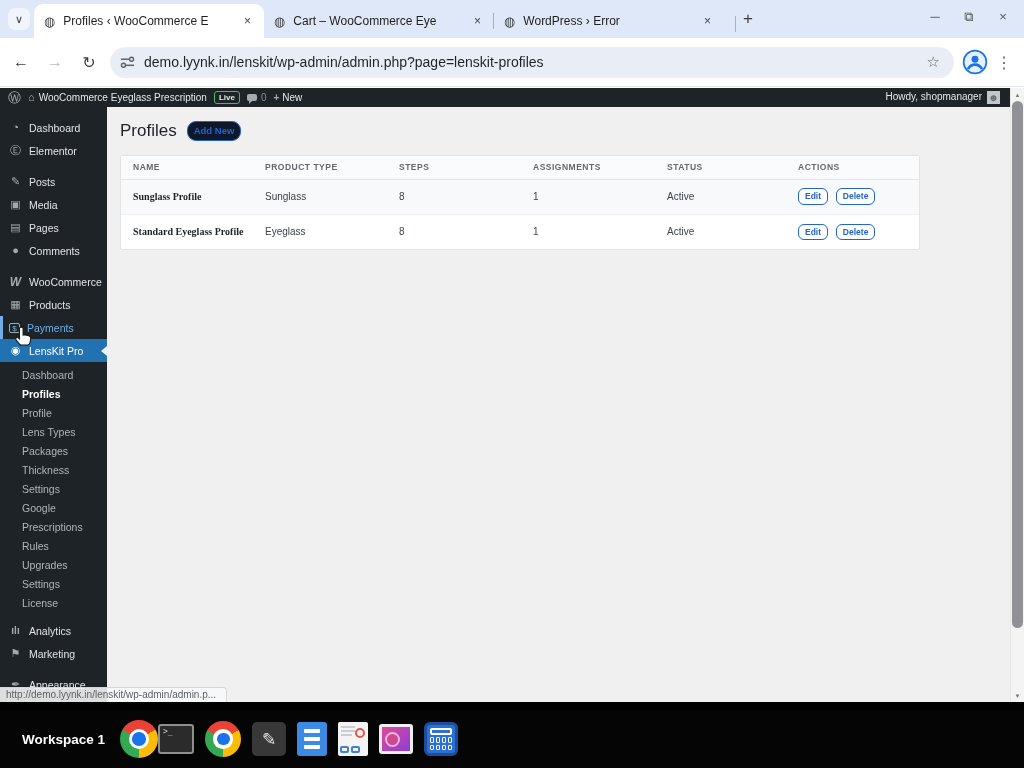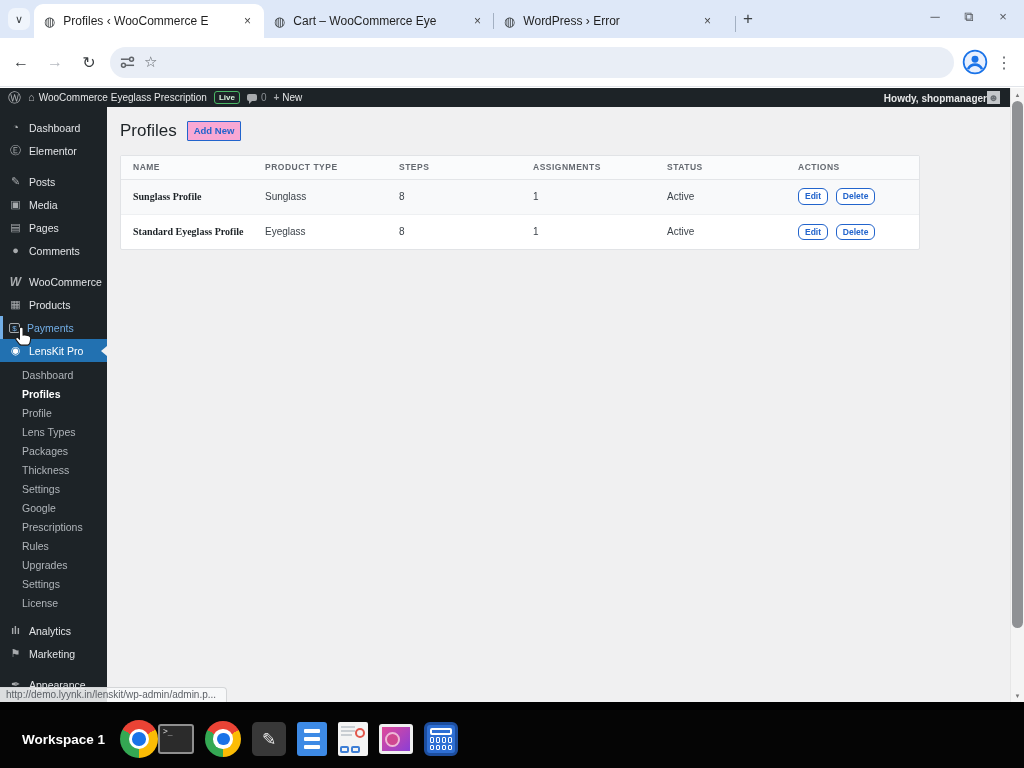--- a/index.html
+++ b/index.html
@@ -38,21 +38,21 @@
   .adminbar { position:absolute; top:88px; left:0; width:1010px; height:19px; background:#1d2327; color:#c9cbce;
     display:flex; align-items:center; font-size:10px; padding:0 10px 0 8px; gap:7px; }
   .ab-ic { color:#a7aaad; font-size:11px; line-height:1; }
   .ab-site { display:flex; align-items:center; gap:4px; color:#e6e7e8; }
   .live-badge { border:1px solid #4ab866; color:#d9f2de; font-size:8px; font-weight:bold; border-radius:3px; padding:1px 4px; line-height:1.2; }
   .ab-comments { display:flex; align-items:center; gap:4px; color:#8a8f94; }
   .bubble { width:10px; height:7px; background:#a7aaad; border-radius:2px; position:relative; }
   .bubble::after { content:''; position:absolute; left:2px; bottom:-3px; border:2px solid transparent; border-top-color:#a7aaad; border-left-color:#a7aaad; }
   .ab-new { display:flex; align-items:center; gap:3px; color:#e6e7e8; }
   .ab-new .plus { font-weight:bold; color:#a7aaad; }
-  .ab-right { margin-left:auto; display:flex; align-items:flex-end; color:#e6e7e8; font-size:10px;font-weight:bold; }
+  .ab-right { margin-left:auto; display:flex; align-items:flex-start; gap:5px; color:#e6e7e8; font-size:10px; }
   .ab-avatar { width:13px; height:13px; background:#c4c7ca; color:#6a6f74; font-size:10px; line-height:13px; text-align:center; overflow:hidden; }
 
   
   .workspace { position:absolute; top:107px; left:0; width:1010px; height:595px; display:flex; background:#f0f0f1; overflow:hidden; }
 
   .sidebar { width:107px; background:#1d2327; flex-shrink:0; padding-top:9px; font-size:10.5px; }
   .side-item { height:23px; display:flex; align-items:center; gap:7px; padding-left:9px; color:#e2e4e7; position:relative; }
   .side-item .ic { width:13px; color:#a7aaad; font-size:11px; text-align:center; flex-shrink:0; line-height:1; }
   .side-item .ic.woo { font-weight:bold; font-style:italic; font-size:12px; }
   .side-item .ic.boxed { border:1px solid #a7aaad; border-radius:2px; font-size:8px; width:11px; height:10px; line-height:9px; }
@@ -65,21 +65,21 @@
   .side-item.current .arrow { position:absolute; right:0; top:50%; margin-top:-5px; width:0; height:0;
     border-top:5px solid transparent; border-bottom:5px solid transparent; border-right:6px solid #f0f0f1; }
   .submenu { padding:4px 0 6px; }
   .submenu-item { height:19px; line-height:19px; padding-left:22px; color:#b0b5ba; font-size:10.5px; white-space:nowrap; }
   .submenu-item.current { color:#fff; font-weight:bold; }
 
   
   .main { flex:1; padding:14px 0 0 13px; }
   .page-head { display:flex; align-items:center; gap:10px; }
   .page-title { font-size:17px; font-weight:400; color:#1d2327; }
-  .add-new { border:1px solid #2264cc; color:#2264cc; background:#f9a8d4; border-radius:1px; font-size:9.5px; font-weight:bold;
+  .add-new { border:1px solid #2264cc; color:#2264cc; background:#0f172a; border-radius:9px; font-size:9.5px; font-weight:bold;
     padding:4px 6px; line-height:1; font-family:"Liberation Sans",sans-serif; }
   .card { width:800px; margin-top:14px; background:#fff; border:1px solid #e1e3e6; border-radius:2px; }
   table { width:100%; border-collapse:collapse; }
   thead th { height:23px; background:#fafbfc; font-size:8.5px; color:#646970; letter-spacing:.5px; text-align:left;
     padding-left:12px; border-bottom:1px solid #e3e5e8; font-weight:bold; }
   tbody td { height:35px; font-size:10px; color:#3c434a; padding-left:12px; border-bottom:1px solid #eef0f2; }
   tbody tr:first-child { background:#f8f9fa; }
   tbody tr:last-child td { border-bottom:none; }
   td.cell-name { font-weight:bold; color:#1d2327;font-family:Liberation Serif, serif; }
   .row-btn { border:1px solid #2264cc; color:#2264cc; background:#fff; border-radius:6px; font-size:8.5px; font-weight:bold;
@@ -171,20 +171,21 @@
     <span class="nav-btn">↻</span>
     <div class="omnibox">
       <svg width="15" height="15" viewBox="0 0 16 16">
         <g stroke="#5f6368" stroke-width="1.6" fill="none">
           <line x1="1" y1="4.5" x2="9.5" y2="4.5"></line>
             <circle cx="12.3" cy="4.5" r="2.1"></circle>
           <line x1="15" y1="11" x2="6.5" y2="11"></line>
             <circle cx="3.7" cy="11" r="2.1"></circle>
         </g>
       </svg>
+      <span class="url">demo.lyynk.in/lenskit/wp-admin/admin.php?page=lenskit-profiles</span>
       <span class="tool-ic">☆</span>
     </div>
     <svg class="avatar-btn" viewBox="0 0 24 24">
       <circle cx="12" cy="12" r="10.5" fill="#e8f0fe" stroke="#1a73e8" stroke-width="1.6"></circle>
       <circle cx="12" cy="9.5" r="3.2" fill="#1a73e8"></circle>
       <path d="M5.5 18.5c1.5-2.8 3.9-4.1 6.5-4.1s5 1.3 6.5 4.1" fill="none" stroke="#1a73e8" stroke-width="2.4"></path>
     </svg>
     <span class="tool-ic" style="font-size:16px;">⋮</span>
   </div>
 

